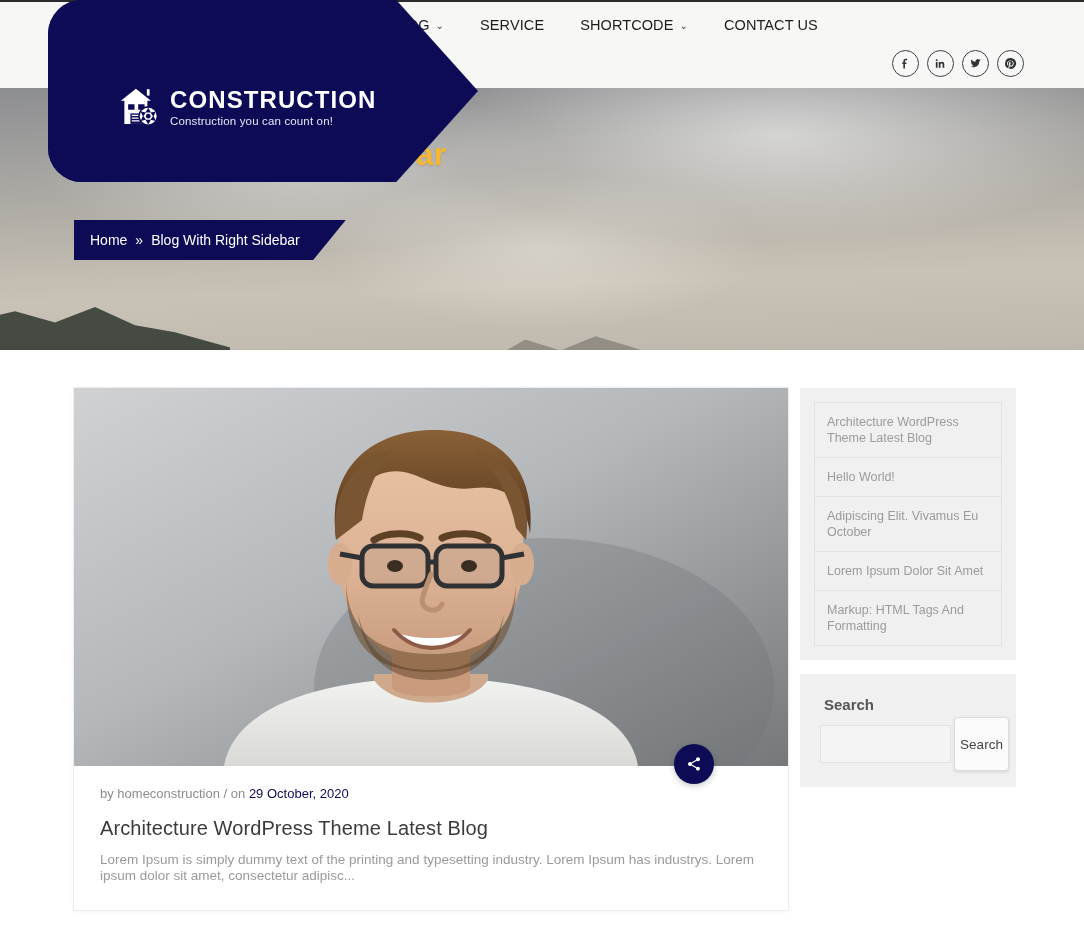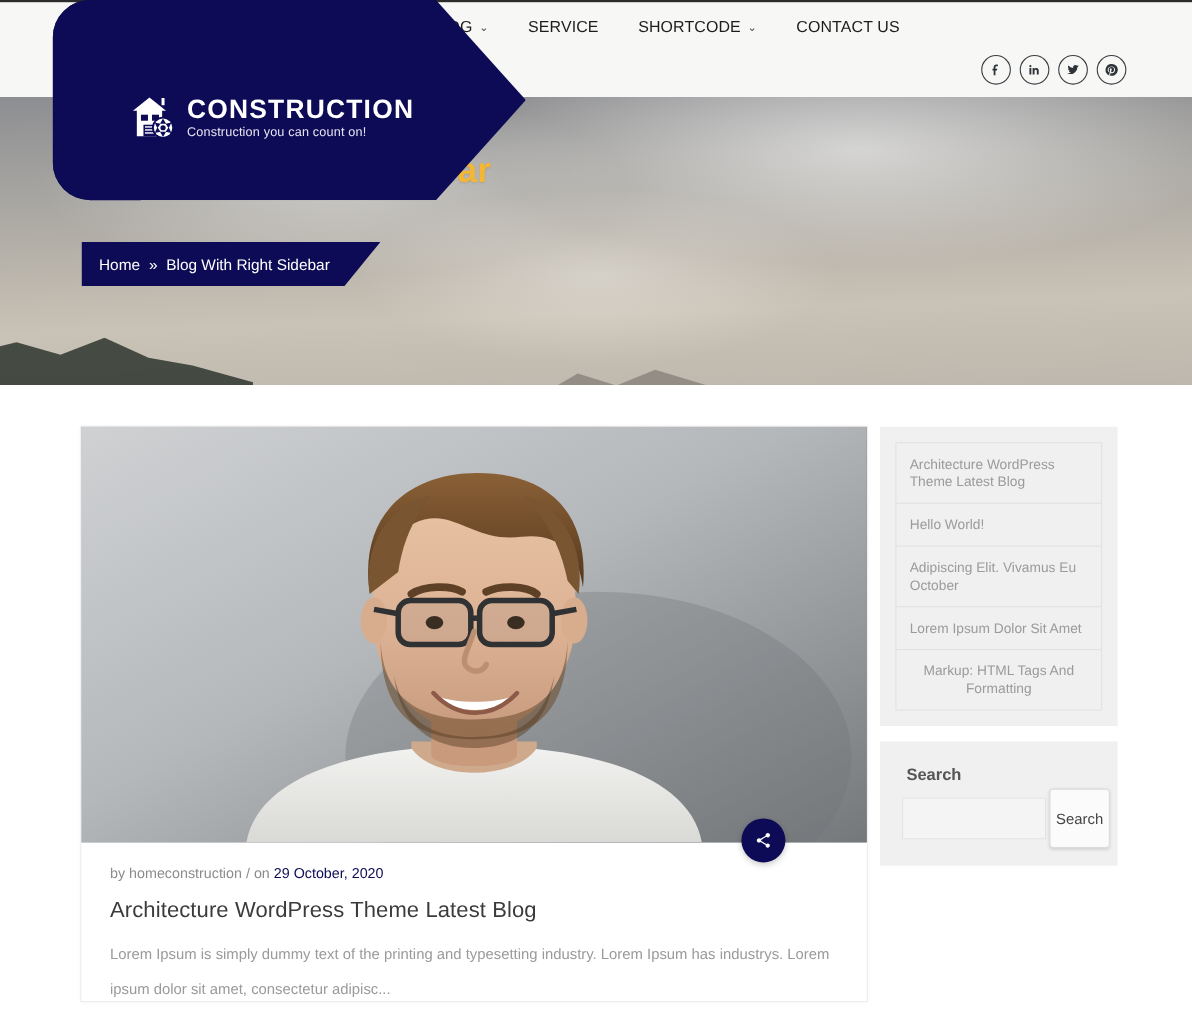--- a/index.html
+++ b/index.html
@@ -140,35 +140,35 @@
     cursor: pointer; box-shadow: 0 2px 6px rgba(0,0,0,.22);
   }
   .post-body { position: absolute; left: 26px; top: 398px; width: 662px; }
   .post-meta { font-size: 13px; color: #8c8c8c; margin-bottom: 16px; }
   .post-meta .date { color: #0d0b56; cursor:pointer; }
   .post-meta .author { color:#8c8c8c; }
   .post-title {
     font-size: 20px; color: #3b3b3b; font-weight: normal;
     margin-bottom: 12px; cursor: pointer; letter-spacing: .1px;
   }
-  .post-excerpt { font-size: 13.5px; color: #9a9a9a; line-height: 32px; }
+  .post-excerpt { font-size: 13.5px; color: #9a9a9a; line-height: 16px; }
 
   
   .sidebar { position: absolute; left: 800px; top: 38px; width: 216px; }
   .widget { background: #f0f0f0; padding: 14px; margin-bottom: 14px; }
   .widget-title {
     font-size: 15px; font-weight: bold; color: #555555;
     padding: 6px 4px 12px 4px;
   }
   .recent-list { border: 1px solid #e2e2e2; background: transparent; }
   .recent-item {
     padding: 11px 12px; font-size: 12.5px; color: #9b9b9b;
     line-height: 16px; border-bottom: 1px solid #e2e2e2; cursor: pointer;
   }
-  .recent-item:last-child { border-bottom: none; text-align: center; }
+  .recent-item:last-child { border-bottom: none; }
 
   .search-widget { position: relative; padding: 16px 14px 24px 20px; }
   .search-row { position: relative; display: flex; align-items: flex-start; }
   .search-input {
     width: 131px; height: 38px;
     border: 1px solid #e3e3e3; background: #f4f4f4;
     font-size: 13px; color: #555; padding: 0 10px;
     font-family: "Liberation Sans", sans-serif; outline: none;
   }
   .search-btn {

